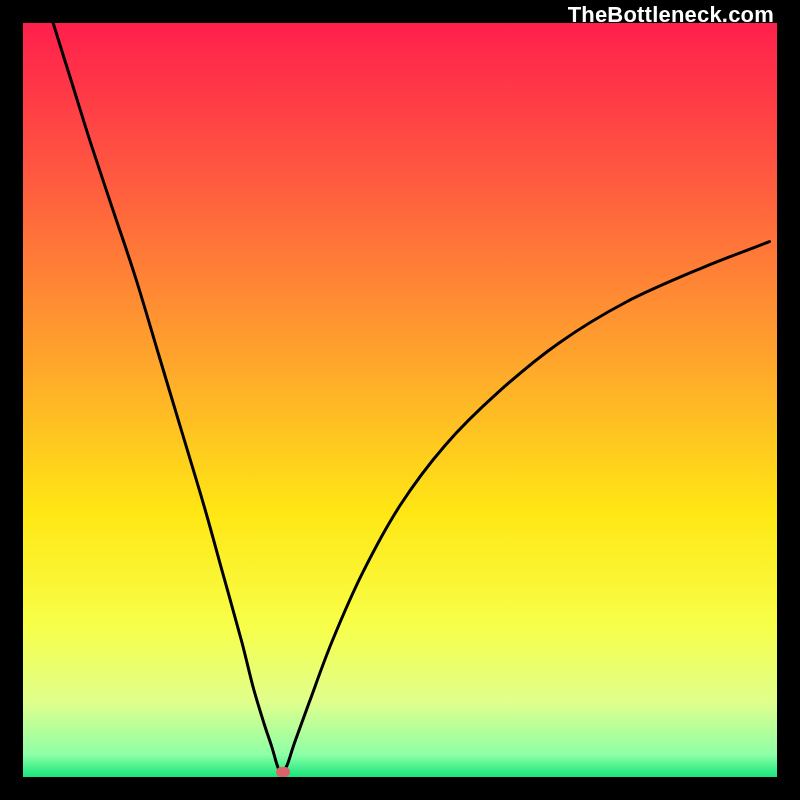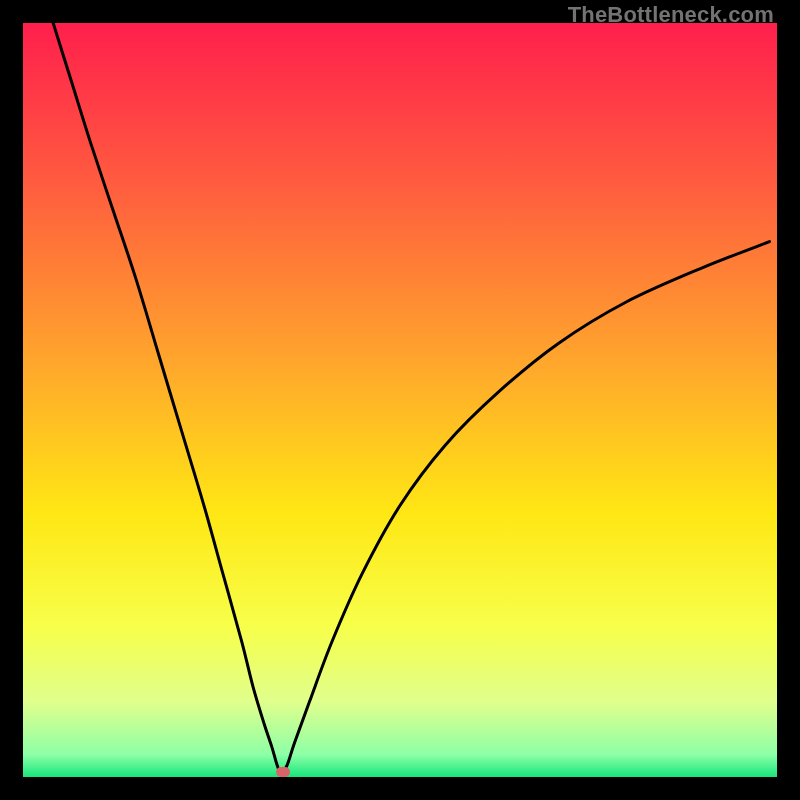--- a/index.html
+++ b/index.html
@@ -25,21 +25,21 @@
     top: 0;
     width: 754px;
     height: 754px;
   }
   .watermark {
     position: absolute;
     top: 2px;
     right: 26px;
     font-size: 22px;
     font-weight: 600;
-    color: #737373;
+    color: #ffffff;
     letter-spacing: 0.2px;
     font-family: Arial, Helvetica, sans-serif;
   }
   svg.curve {
     position: absolute;
     left: 0;
     top: 0;
     width: 754px;
     height: 754px;
     overflow: visible;

